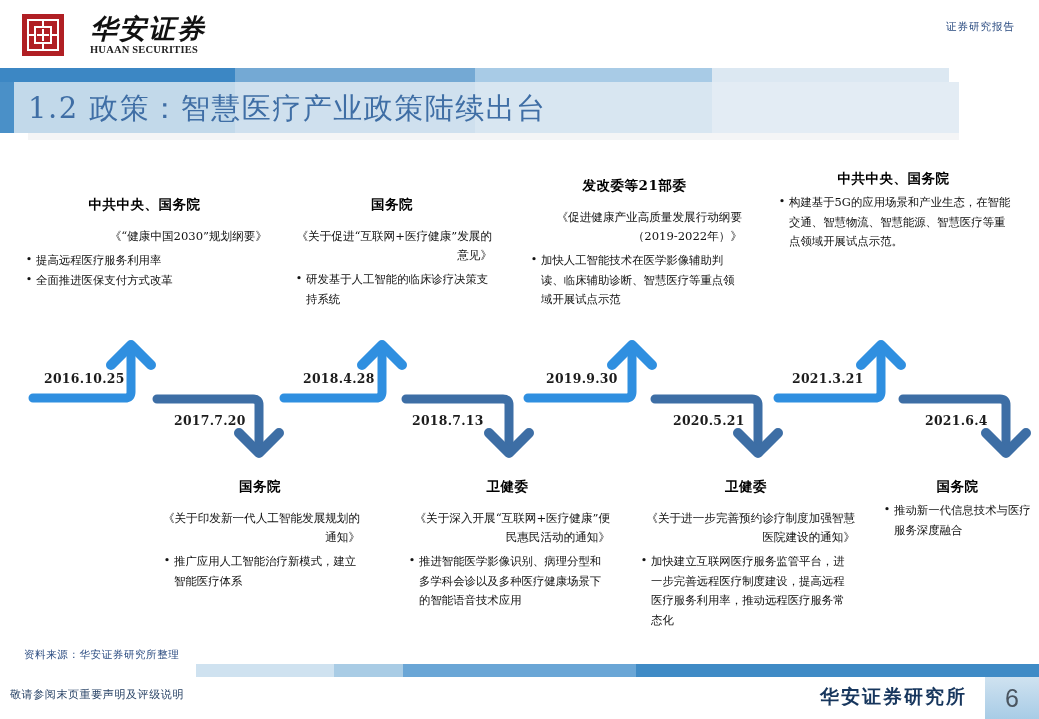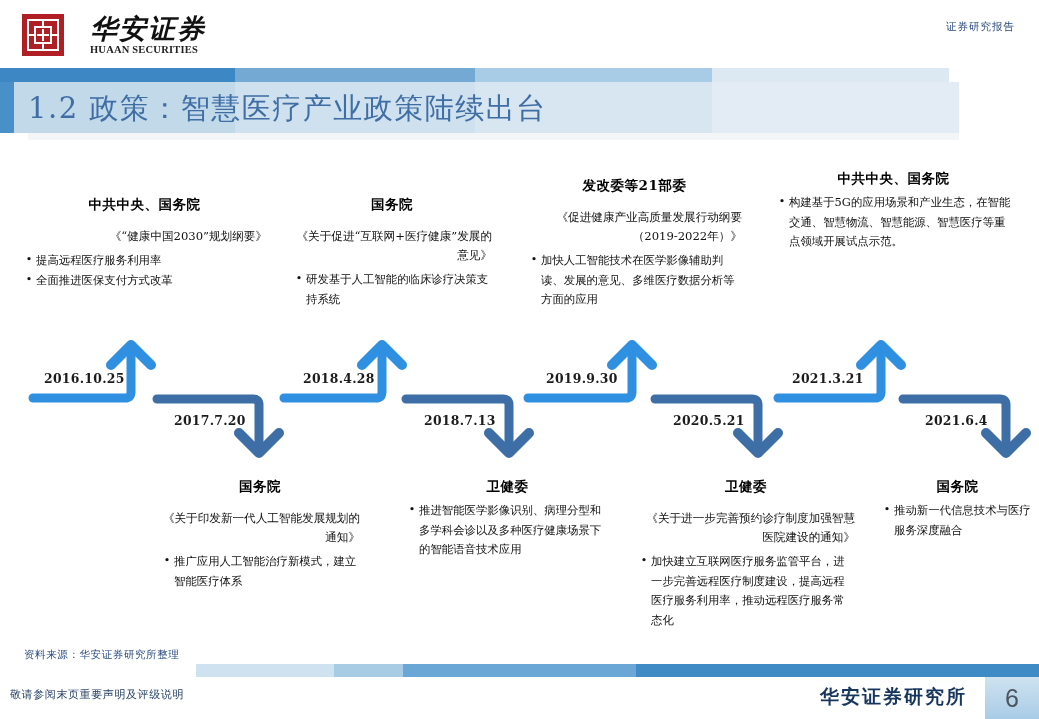--- a/index.html
+++ b/index.html
@@ -252,21 +252,21 @@
     <g stroke="#3d6ea5">
       <path d="M903 399 H1000 Q1006 399 1006 405 V449"></path>
       <path d="M986 433 L1006 453 L1026 433" stroke-width="10"></path>
     </g>
   </g>
 </svg>
 
 <div class="date-label" style="left:44px;  top:371px;">2016.10.25</div>
 <div class="date-label" style="left:174px; top:413px;">2017.7.20</div>
 <div class="date-label" style="left:303px; top:371px;">2018.4.28</div>
-<div class="date-label" style="left:424px; top:413px;">2018.7.13</div>
+<div class="date-label" style="left:412px; top:413px;">2018.7.13</div>
 <div class="date-label" style="left:546px; top:371px;">2019.9.30</div>
 <div class="date-label" style="left:673px; top:413px;">2020.5.21</div>
 <div class="date-label" style="left:792px; top:371px;">2021.3.21</div>
 <div class="date-label" style="left:925px; top:413px;">2021.6.4</div>
 
 <div class="card" style="left:22px; top:196px; width:245px;">
   <div class="card-title">中共中央、国务院</div>
   <div class="card-doc">《“健康中国2030”规划纲要》</div>
   <div class="card-bullets">
     <div class="bullet-row">
@@ -290,21 +290,21 @@
     </div>
   </div>
 </div>
 
 <div class="card" style="left:527px; top:177px; width:215px;">
   <div class="card-title">发改委等21部委</div>
   <div class="card-doc">《促进健康产业高质量发展行动纲要（2019-2022年）》</div>
   <div class="card-bullets">
     <div class="bullet-row">
       <span class="bullet-dot">•</span>
-      <span class="bullet-text">加快人工智能技术在医学影像辅助判读、发展的意见、多维医疗数据分析等方面的应用</span>
+      <span class="bullet-text">加快人工智能技术在医学影像辅助判读、临床辅助诊断、智慧医疗等重点领域开展试点示范</span>
     </div>
   </div>
 </div>
 
 <div class="card" style="left:775px; top:170px; width:237px;">
   <div class="card-title">中共中央、国务院</div>
   <div class="card-bullets">
     <div class="bullet-row">
       <span class="bullet-dot">•</span>
       <span class="bullet-text">构建基于5G的应用场景和产业生态，在智能交通、智慧物流、智慧能源、智慧医疗等重点领域开展试点示范。</span>
@@ -318,20 +318,21 @@
   <div class="card-bullets">
     <div class="bullet-row">
       <span class="bullet-dot">•</span>
       <span class="bullet-text">推广应用人工智能治疗新模式，建立智能医疗体系</span>
     </div>
   </div>
 </div>
 
 <div class="card" style="left:405px; top:478px; width:205px;">
   <div class="card-title">卫健委</div>
+  <div class="card-doc">《关于深入开展“互联网+医疗健康”便民惠民活动的通知》</div>
   <div class="card-bullets">
     <div class="bullet-row">
       <span class="bullet-dot">•</span>
       <span class="bullet-text">推进智能医学影像识别、病理分型和多学科会诊以及多种医疗健康场景下的智能语音技术应用</span>
     </div>
   </div>
 </div>
 
 <div class="card" style="left:637px; top:478px; width:218px;">
   <div class="card-title">卫健委</div>

